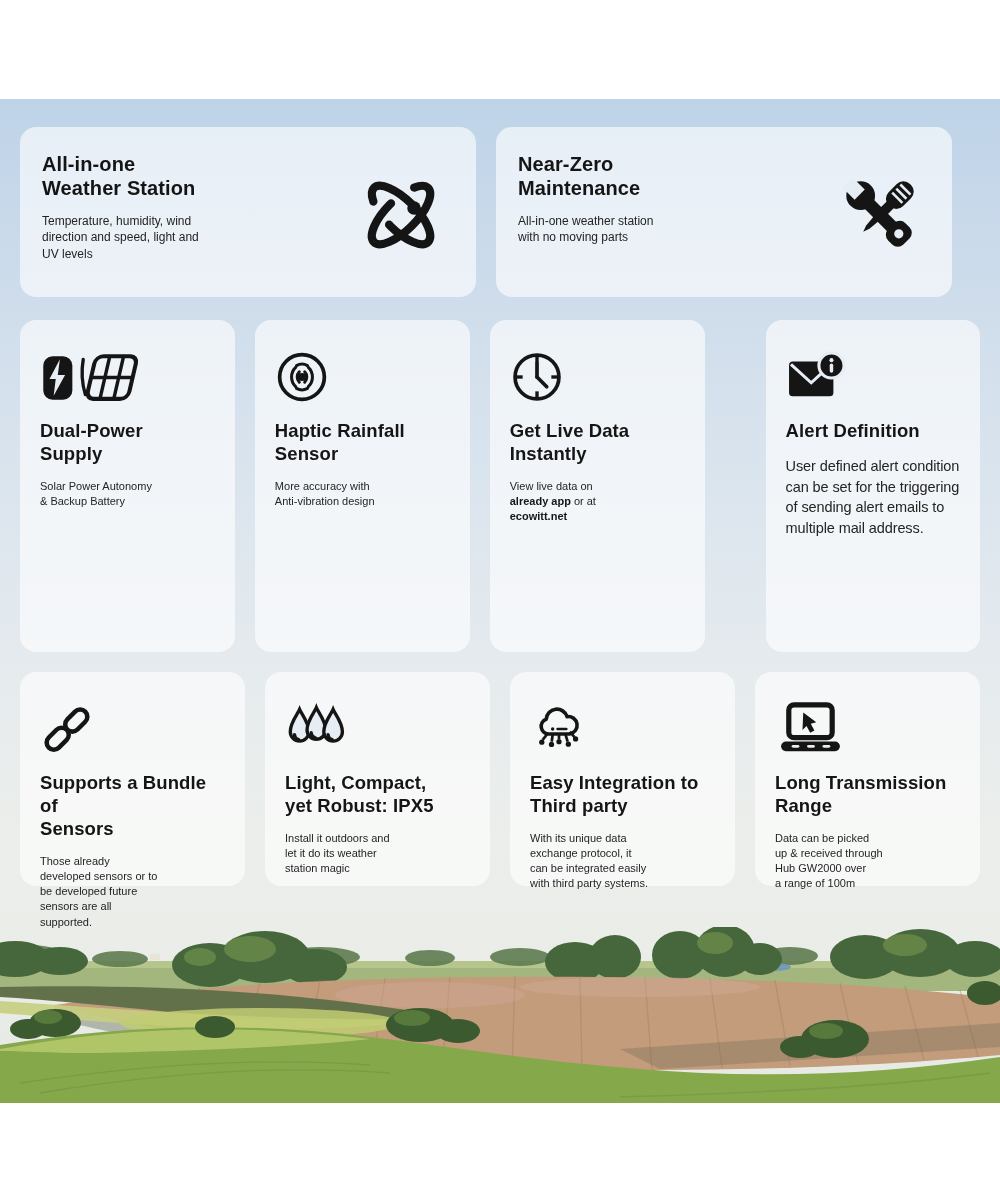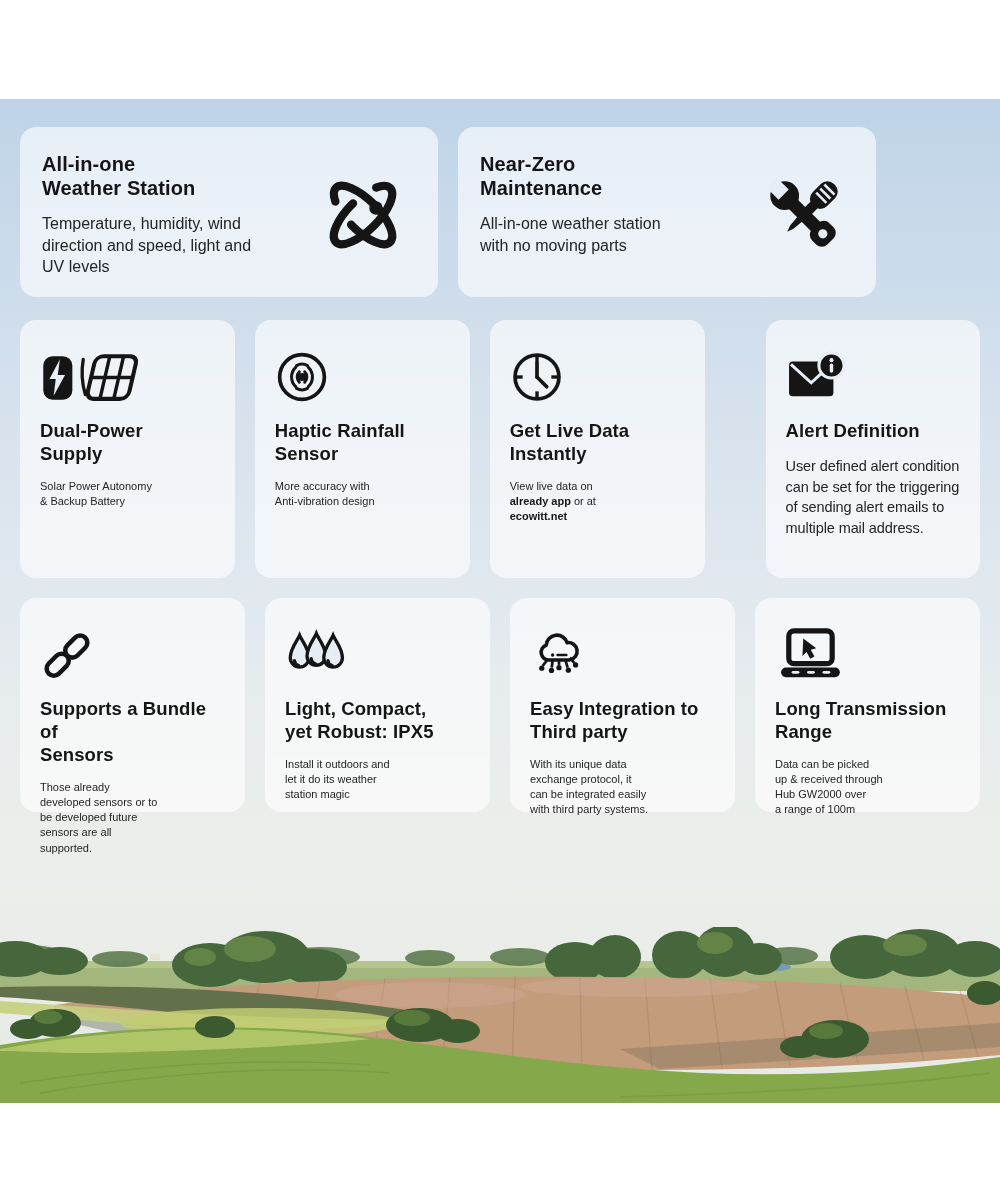--- a/index.html
+++ b/index.html
@@ -22,34 +22,34 @@
   .cards{position:absolute;left:20px;top:127px;width:960px;}
   .row{display:flex;gap:20px;}
   .row--one{margin-bottom:23px;}
   .row--two{margin-bottom:20px;}
   .card{
     background:rgba(255,255,255,0.62);
     border-radius:16px;
     padding:30px 16px 16px 20px;
   }
   .row--one .card{
-    width:418px;height:170px;
+    width:456px;height:170px;
     display:flex;align-items:flex-start;
     padding:26px 26px 20px 22px;
   }
-  .row--two .card{width:225px;height:258px;}
+  .row--two .card{width:225px;height:332px;}
   .row--three .card{width:225px;height:214px;}
   .card .txt{flex:1;min-width:0;}
   .title{
     font-weight:bold;font-size:20px;line-height:1.18;
     white-space:pre-line;color:#151515;margin:0 0 13px 0;letter-spacing:.1px;
   }
   .row--two .title,.row--three .title{font-size:18.5px;line-height:1.24;margin-bottom:13px;}
   .body{
-    font-size:16px;line-height:1.35;color:#242424;white-space:pre-line;margin:0;
+    font-size:12px;line-height:1.35;color:#242424;white-space:pre-line;margin:0;
   }
   .row--two .body,.row--three .body{font-size:11px;line-height:1.38;}
   .body--sm{font-size:14.5px !important;line-height:1.42 !important;letter-spacing:-0.1px;}
   .card--alert{padding-right:8px;margin-left:41px;}
   .b{font-weight:bold;color:#161616;}
   
   .icon-lg{flex:none;align-self:center;margin-left:10px;}
   .icon-lg svg{display:block;}
   .icon-sm{display:block;margin-bottom:16px;height:54px;}
   .icon-sm svg{display:block;height:54px;}

